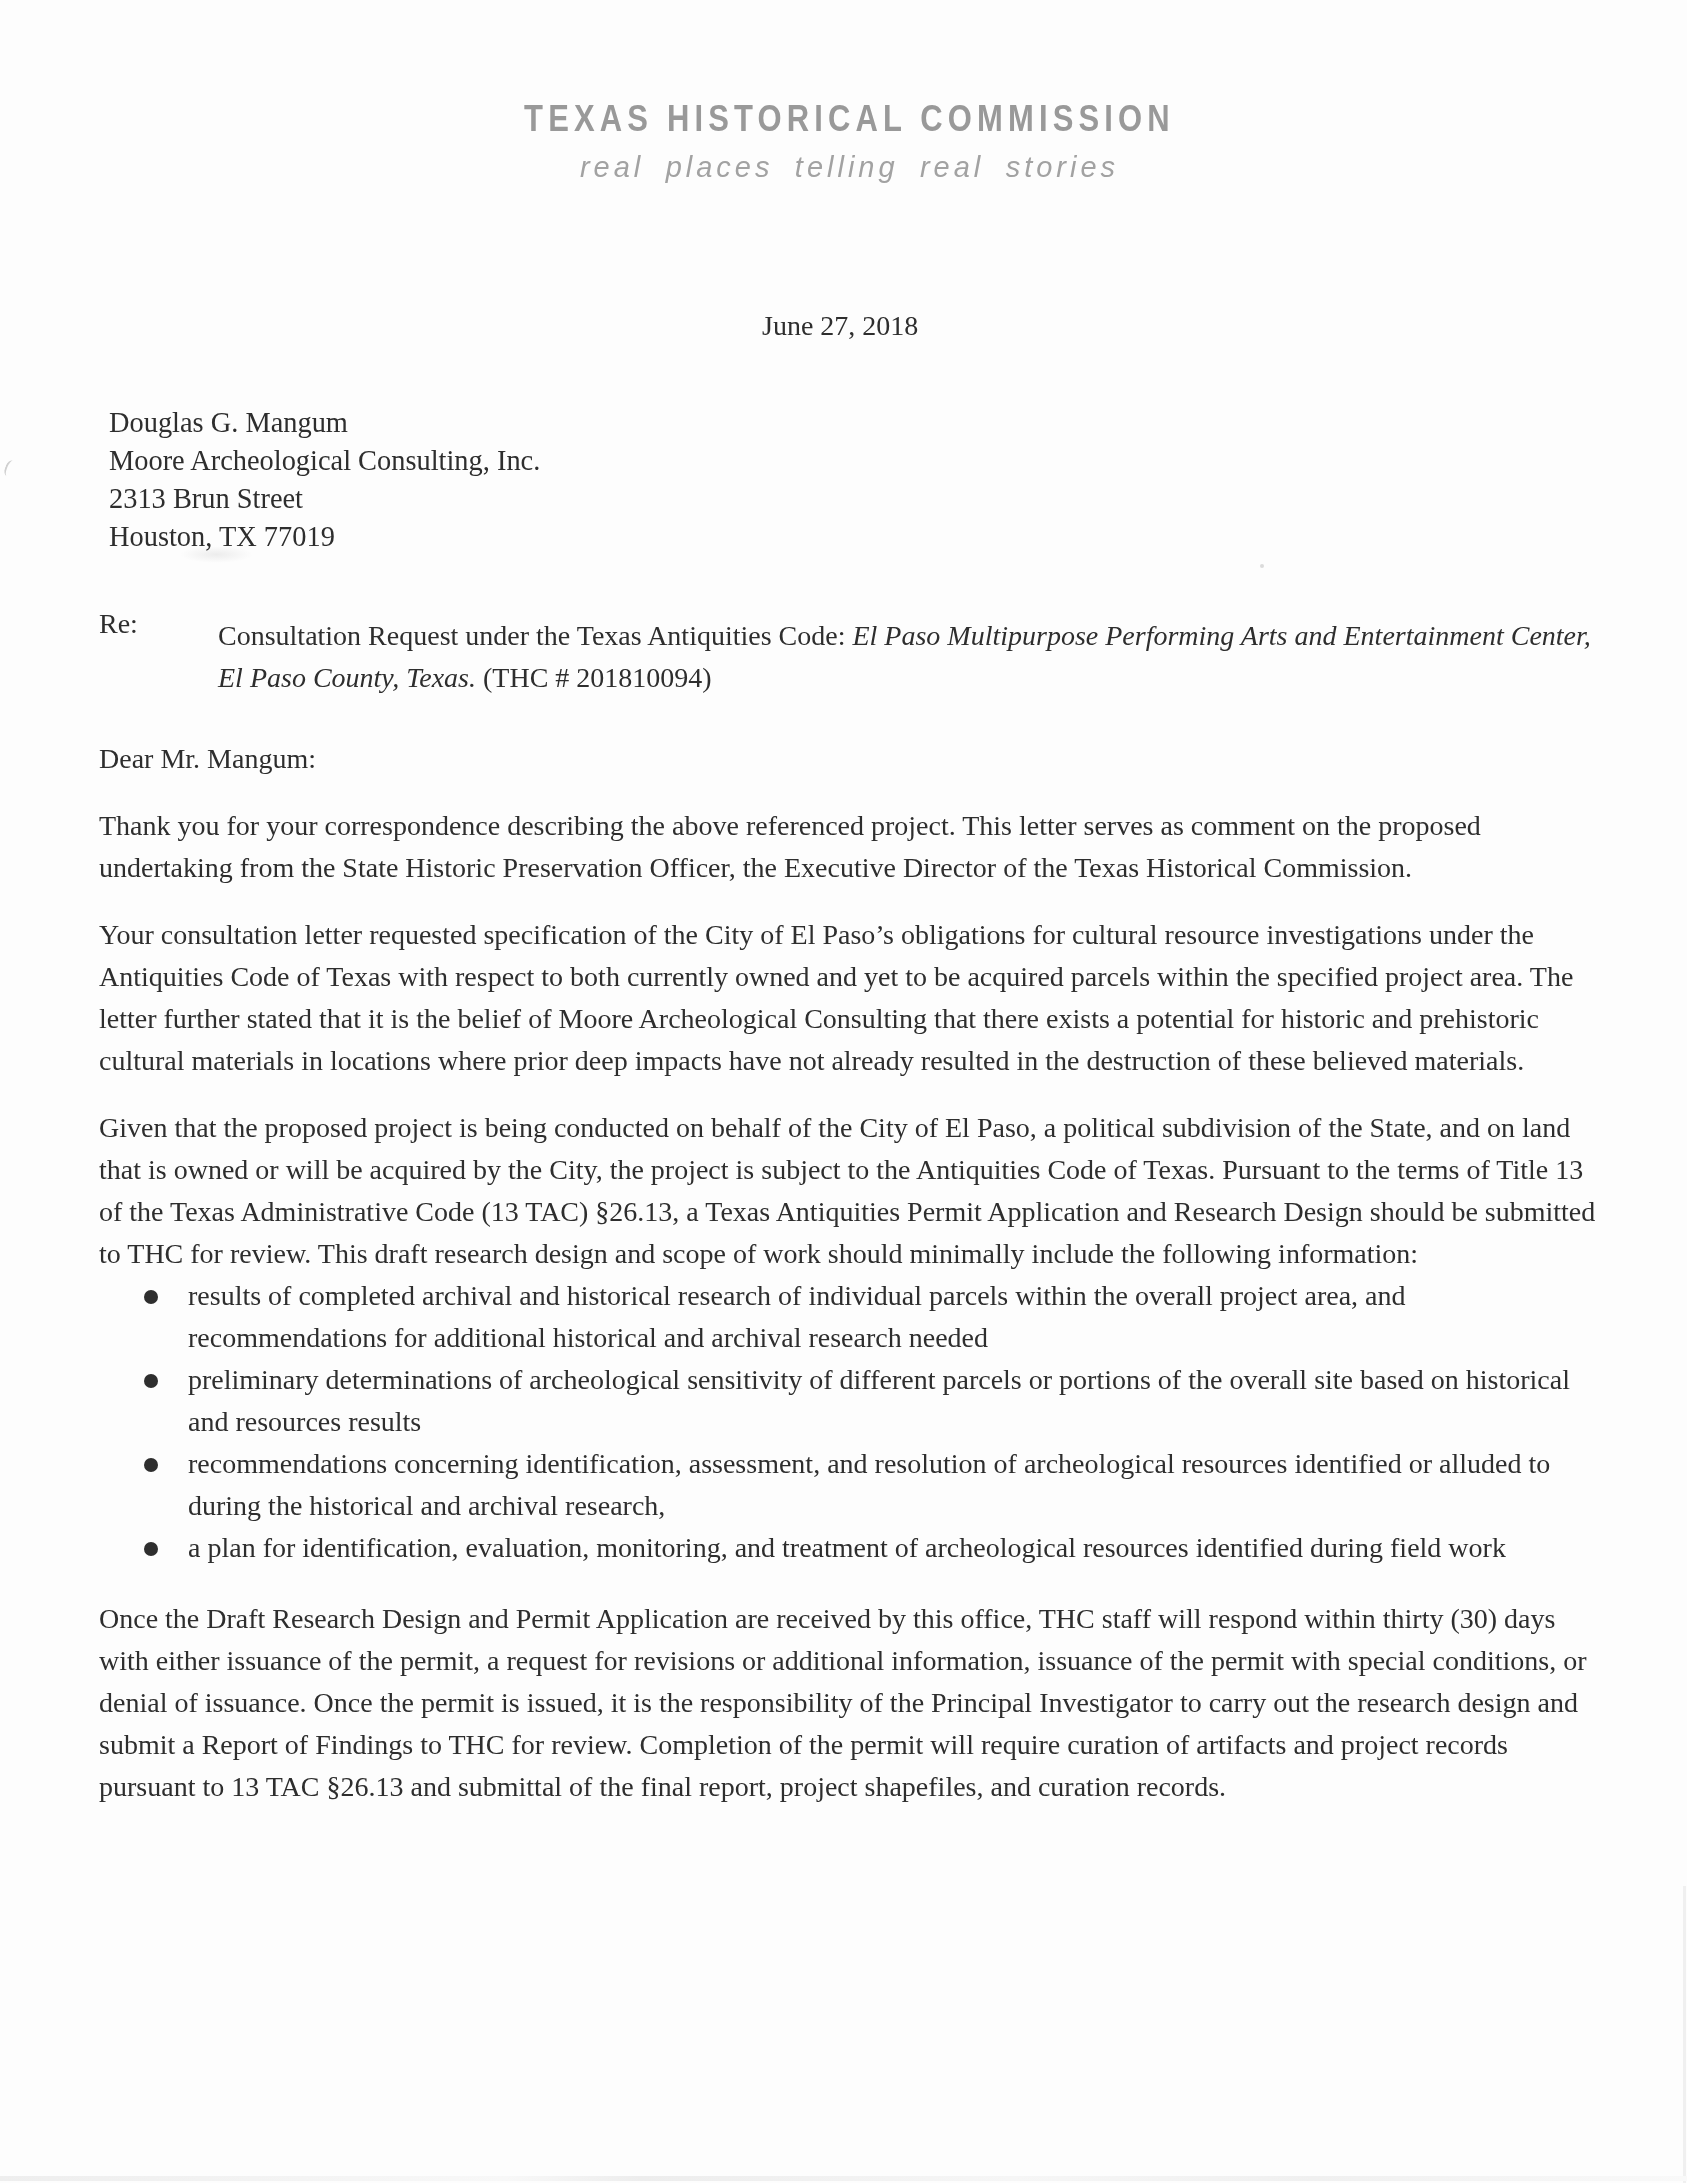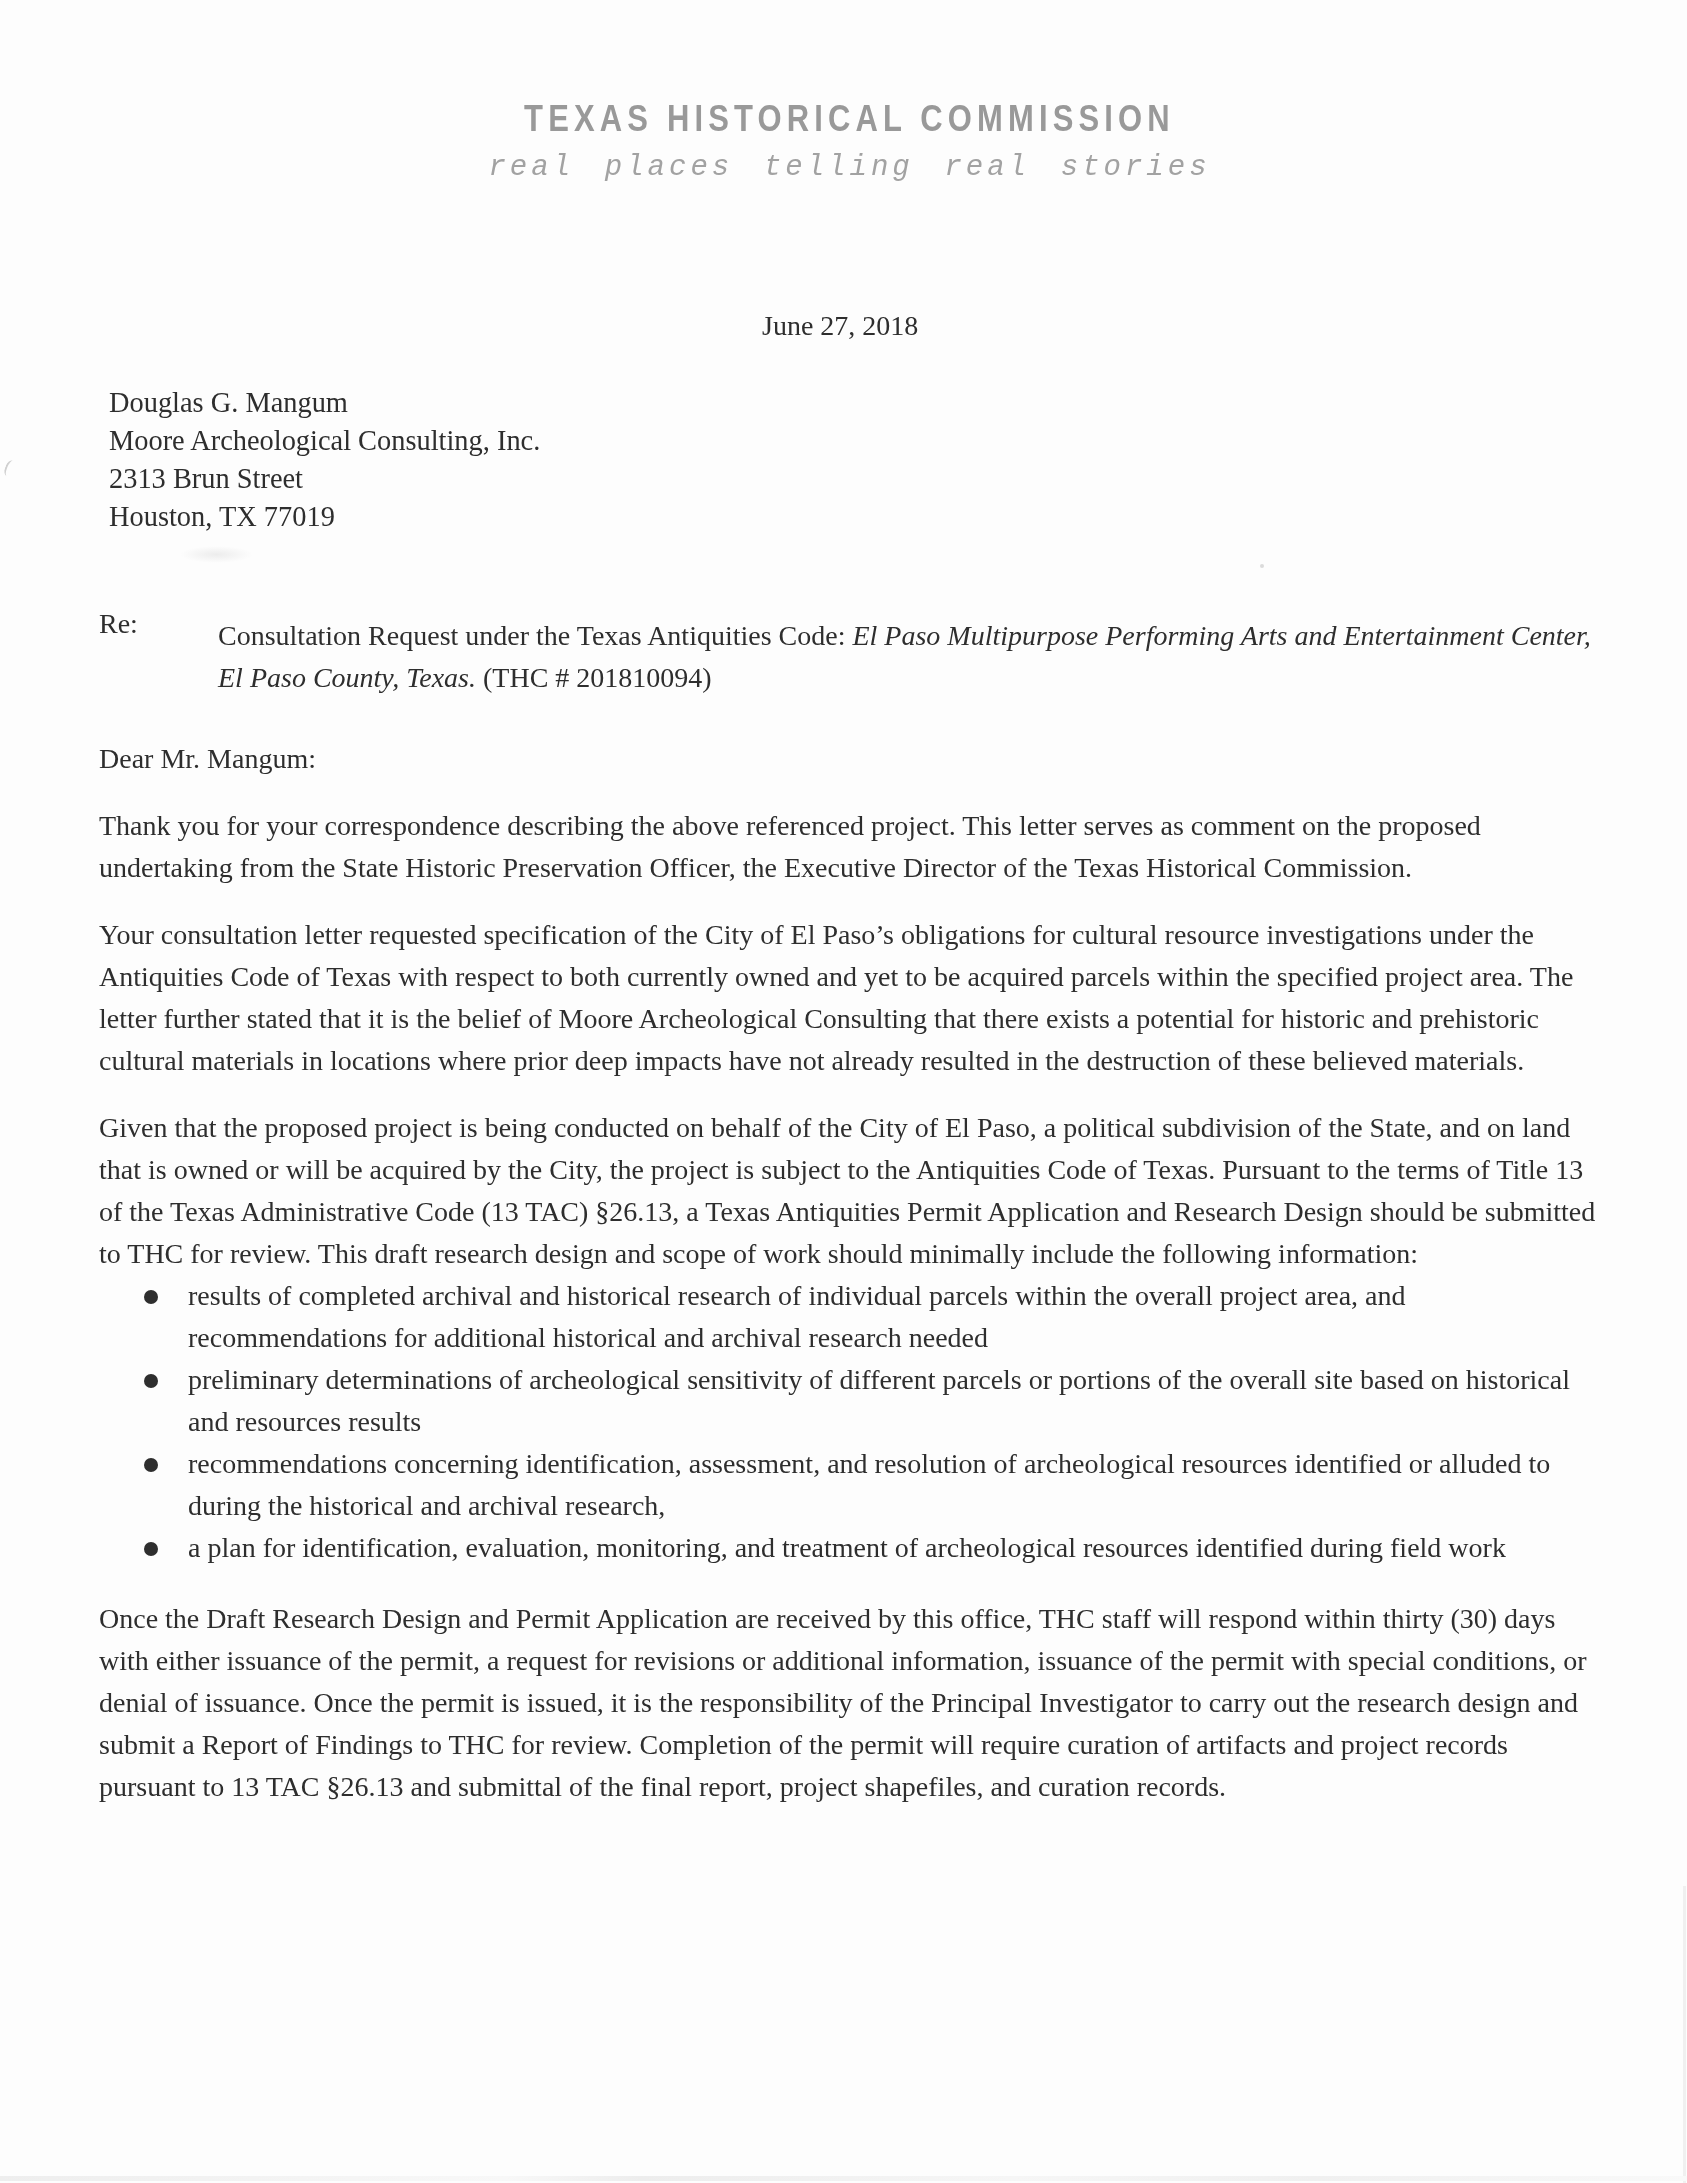--- a/index.html
+++ b/index.html
@@ -25,40 +25,40 @@
     font-weight: bold;
     font-size: 36px;
     letter-spacing: 6px;
     color: #999999;
     transform: scaleX(0.86);
     transform-origin: center;
     white-space: nowrap;
   }
   .org-tagline {
     margin-top: 10.6px;
-    font-family: Liberation Mono, monospace;
+    font-family: Liberation Sans, sans-serif;
     font-style: italic;
     font-size: 29px;
     letter-spacing: 4px;
     word-spacing: 9.3px;
     color: #a2a2a2;
     white-space: nowrap;
     text-align: center;
   }
 
   
   .date-line {
     position: absolute;
     top: 310px; left: 762px;
     font-size: 28px;
     text-align: right;
   }
   .recipient {
     position: absolute;
-    top: 384px; left: 109px;
+    top: 404px; left: 109px;
     font-style: normal;
     font-size: 28.4px;
     line-height: 38px;
   }
 
   
   .letter-body {
     position: absolute;
     top: 603px; left: 99px;
     width: 1512px;

